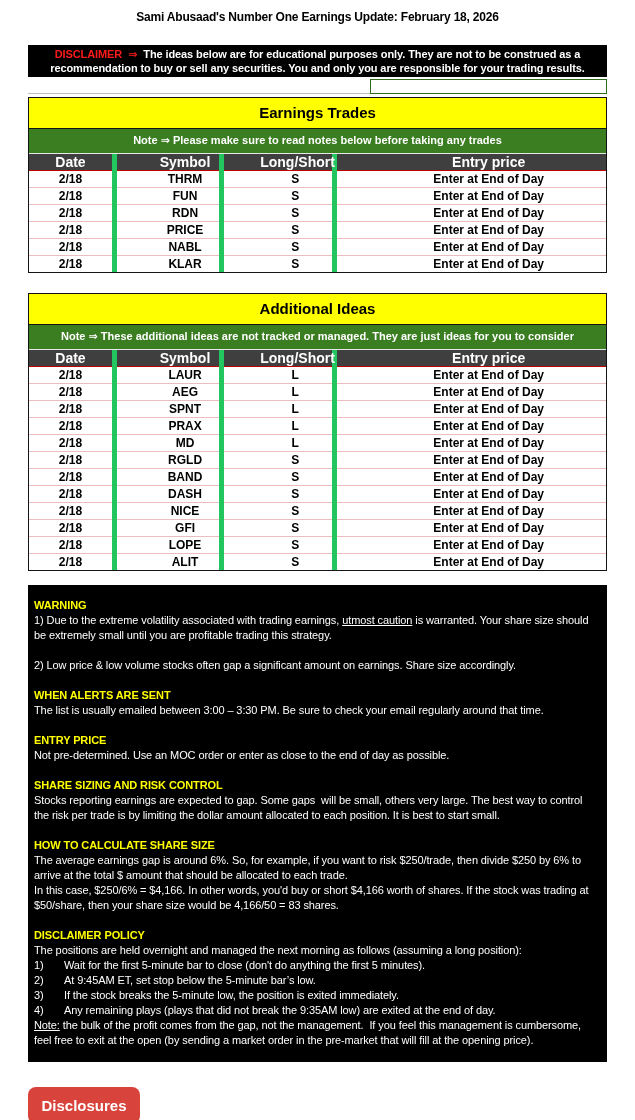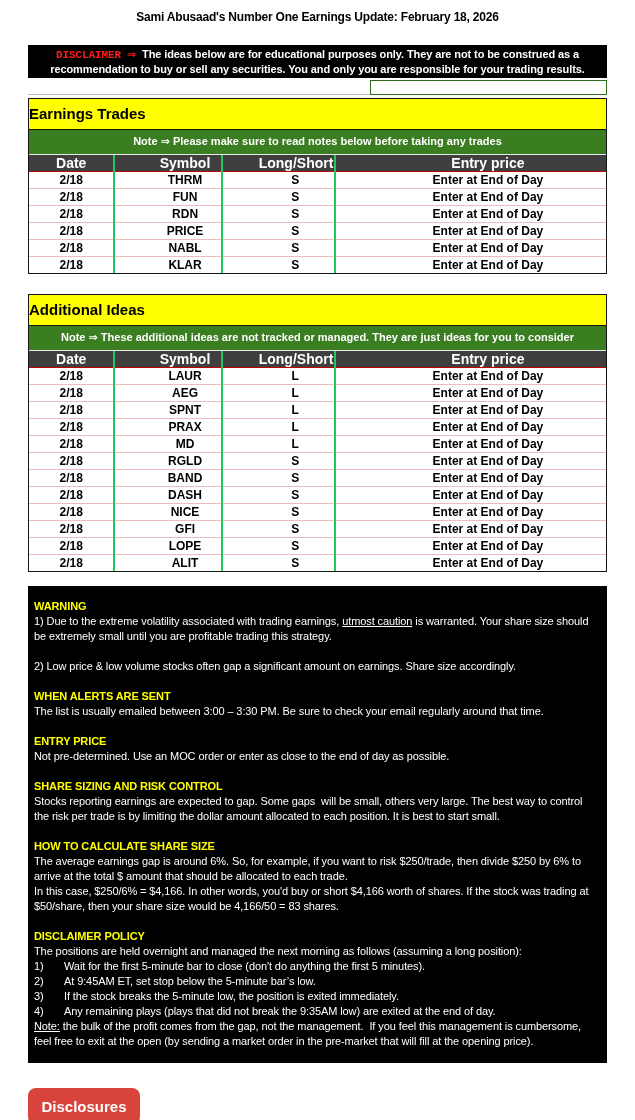--- a/index.html
+++ b/index.html
@@ -24,42 +24,42 @@
   .disclaimer {
     background: #000;
     color: #fff;
     font-size: 11px;
     font-weight: bold;
     line-height: 14px;
     text-align: center;
     padding: 2px 14px;
     letter-spacing: -0.1px;
   }
-  .disc-red { color: #FF1A1A; font-family: Liberation Mono, monospace; }
+  .disc-red { color: #FF1A1A; }
   .disc-arrow { color: #FF1A1A; margin: 0 6px; }
 
   
   .cell-row { display: flex; align-items: flex-end; height: 17px; margin-bottom: 3px; }
   .gridline { flex: 0 0 59%; border-bottom: 1px solid #bdbdbd; height: 1px; }
   .selected-cell {
     flex: 1 1 auto;
     height: 15px;
     background: #fff;
     border: 1.5px solid #2E6B1F;
     box-sizing: border-box;
   }
 
   
   .section { border: 1px solid #141414; margin-bottom: 20px; }
   .section.mb-sm { margin-bottom: 14px; }
   .sec-title {
     background: #FFFF00;
     font-size: 15px;
     font-weight: bold;
-    text-align: left;
+    text-align: center;
     padding: 6px 0 7px 0;
     border-bottom: 1px solid #141414;
   }
   .sec-note {
     background: #3B7D21;
     color: #fff;
     font-size: 11px;
     font-weight: bold;
     text-align: center;
     padding: 5px 0 6px 0;
@@ -76,21 +76,21 @@
     border-bottom: 1px solid #C00000;
   }
   table.trades td {
     font-size: 12px;
     font-weight: bold;
     text-align: center;
     padding: 1px 2px;
     line-height: 14px;
     border-top: 1px solid #EDBCBC;
   }
-  table.trades th + th, table.trades td + td { border-left: 2px solid #22c55e; padding-left: 36px; }
+  table.trades th + th, table.trades td + td { border-left: 5px solid #22c55e; padding-left: 36px; }
 
   
   .notes {
     background: #000;
     color: #fff;
     padding: 13px 7px 14px 6px;
     margin-bottom: 25px;
     min-height: 430px;
     box-sizing: border-box;
   }

